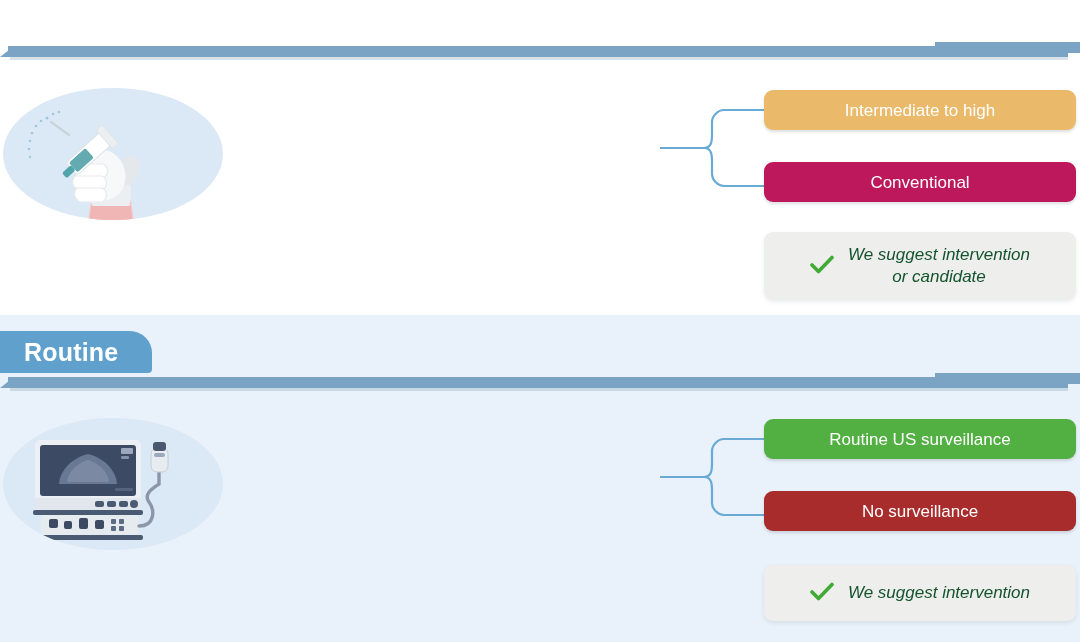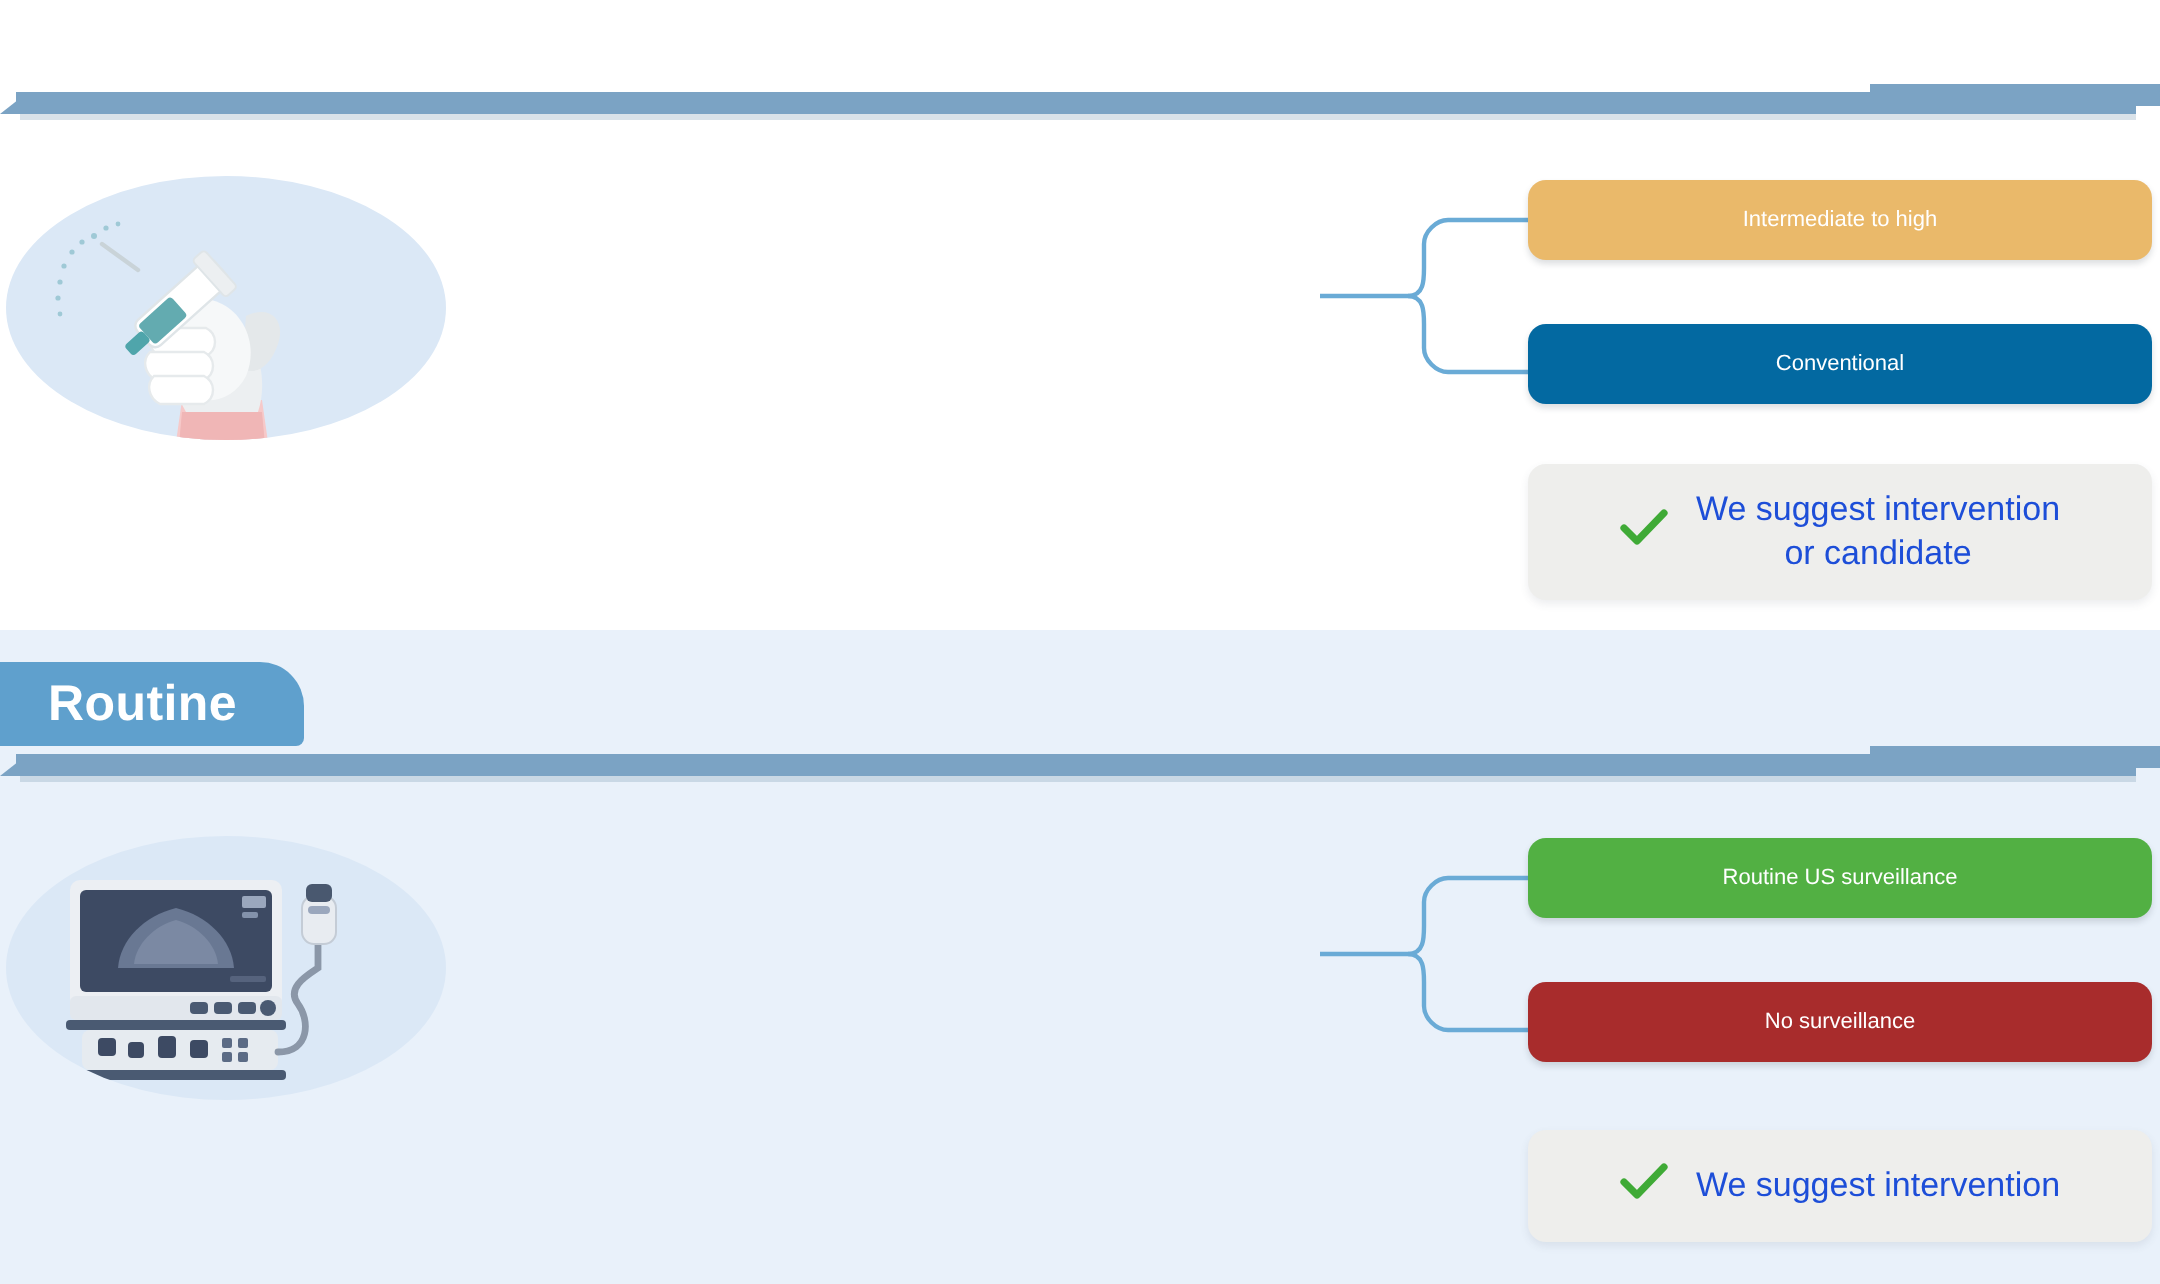--- a/index.html
+++ b/index.html
@@ -147,21 +147,21 @@
     border-radius: 9px;
     display: flex;
     align-items: center;
     justify-content: center;
     box-sizing: border-box;
     box-shadow: 0 2px 3px rgba(60,70,85,0.18);
     z-index: 4;
   }
   .pill-text {
     color: #ffffff;
-    font-size: 11px;
+    font-size: 17px;
     line-height: 1;
   }
 
   
   .suggest {
     position: absolute;
     background: #eeeeec;
     border-radius: 9px;
     display: flex;
     align-items: center;
@@ -169,24 +169,25 @@
     box-sizing: border-box;
     box-shadow: 0 2px 4px rgba(70,80,95,0.10);
     z-index: 4;
   }
   .check {
     flex: 0 0 auto;
     margin-right: 14px;
     line-height: 1;
   }
   .suggest-text {
-    color: #1d4ed8;
+    color: #14532d;
     font-size: 17px;
     line-height: 1.3;
     text-align: center;
+    font-style: italic;
   }
 
   
   .connector {
     position: absolute;
     z-index: 3;
   }
 </style>
 </head>
 <body>
@@ -255,21 +256,21 @@
     <g fill="none" stroke="#6aabd6" stroke-width="2.2">
       <path d="M0 56 L44 56"></path>
       <path d="M44 56 C52 56 52 48 52 42 L52 30 C52 24 58 18 64 18 L112 18"></path>
       <path d="M44 56 C52 56 52 64 52 70 L52 82 C52 88 58 94 64 94 L112 94"></path>
     </g>
   </svg>
 
   <div class="pill" style="left:764px; top:90px; background:#eab96a;">
     <span class="pill-text">Intermediate to high</span>
   </div>
-  <div class="pill" style="left:764px; top:162px; background:#0369a1;">
+  <div class="pill" style="left:764px; top:162px; background:#be185d;">
     <span class="pill-text">Conventional</span>
   </div>
 
   <div class="suggest" style="left:764px; top:232px; width:312px; height:68px;">
     <span class="check">
       <svg width="24" height="20" viewBox="0 0 24 20">
         <path d="M2 10 L8.5 16.5 L22 2.5" fill="none" stroke="#3faa36" stroke-width="3.6" stroke-linecap="round" stroke-linejoin="round"></path>
       </svg>
     </span>
     <span class="suggest-text"><span>We suggest intervention</span><br><span>or candidate</span></span>

